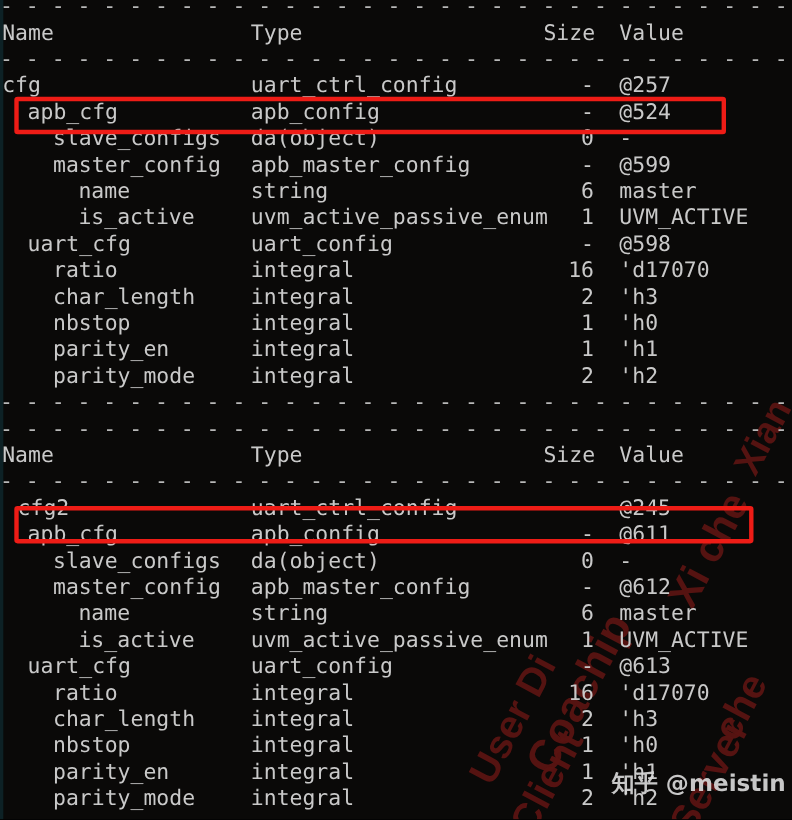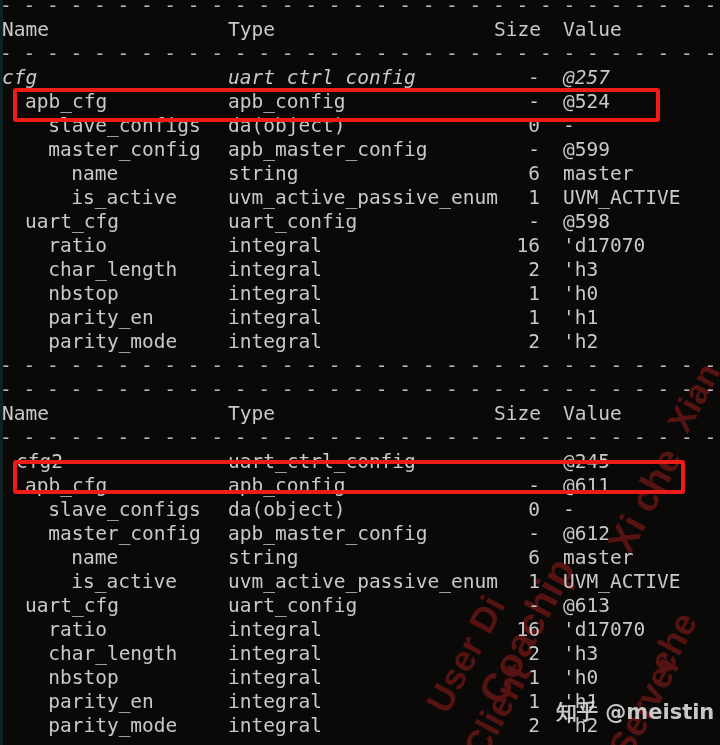--- a/index.html
+++ b/index.html
@@ -128,21 +128,21 @@
       <div class="wm" style="left: 640px; top: 660px; font-size: 36px; transform: rotate(-62deg);">che</div>
       <div class="wm" style="left: 455px; top: 745px; font-size: 36px; transform: rotate(-62deg);">Client</div>
       <div class="wm" style="left: 600px; top: 745px; font-size: 36px; transform: rotate(-62deg);">Server</div>
       <div class="wm" style="left: 660px; top: 420px; font-size: 34px; transform: rotate(-62deg);">Xian</div>
     </div>
 
   <div class="term" id="term">
       <div class="line" style="top: -6px;"><span class="cell sep" style="left: 0px;">- - - - - - - - - - - - - - - - - - - - - - - - - - - - - - - - - - - - - - - - - - - -</span></div>
       <div class="line" style="top: 18px;"><span class="cell c-name">Name</span><span class="cell c-type">Type</span><span class="cell c-size">Size</span><span class="cell c-value">Value</span></div>
       <div class="line" style="top: 42px;"><span class="cell sep" style="left: 0px;">- - - - - - - - - - - - - - - - - - - - - - - - - - - - - - - - - - - - - - - - - - - -</span></div>
-      <div class="line" style="top: 66px; font-style: italic;"><span class="cell c-name" style="left: 2px;">cfg</span><span class="cell c-type">uart_ctrl_config</span><span class="cell c-size">-</span><span class="cell c-value">@257</span></div>
+      <div class="line" style="top: 66px;"><span class="cell c-name" style="left: 2px;">cfg</span><span class="cell c-type">uart_ctrl_config</span><span class="cell c-size">-</span><span class="cell c-value">@257</span></div>
       <div class="line" style="top: 90px;"><span class="cell c-name" style="left: 25.1px;">apb_cfg</span><span class="cell c-type">apb_config</span><span class="cell c-size">-</span><span class="cell c-value">@524</span></div>
       <div class="line" style="top: 114px;"><span class="cell c-name" style="left: 48.2px;">slave_configs</span><span class="cell c-type">da(object)</span><span class="cell c-size">0</span><span class="cell c-value">-</span></div>
       <div class="line" style="top: 138px;"><span class="cell c-name" style="left: 48.2px;">master_config</span><span class="cell c-type">apb_master_config</span><span class="cell c-size">-</span><span class="cell c-value">@599</span></div>
       <div class="line" style="top: 162px;"><span class="cell c-name" style="left: 71.3px;">name</span><span class="cell c-type">string</span><span class="cell c-size">6</span><span class="cell c-value">master</span></div>
       <div class="line" style="top: 186px;"><span class="cell c-name" style="left: 71.3px;">is_active</span><span class="cell c-type">uvm_active_passive_enum</span><span class="cell c-size">1</span><span class="cell c-value">UVM_ACTIVE</span></div>
       <div class="line" style="top: 210px;"><span class="cell c-name" style="left: 25.1px;">uart_cfg</span><span class="cell c-type">uart_config</span><span class="cell c-size">-</span><span class="cell c-value">@598</span></div>
       <div class="line" style="top: 234px;"><span class="cell c-name" style="left: 48.2px;">ratio</span><span class="cell c-type">integral</span><span class="cell c-size">16</span><span class="cell c-value">'d17070</span></div>
       <div class="line" style="top: 258px;"><span class="cell c-name" style="left: 48.2px;">char_length</span><span class="cell c-type">integral</span><span class="cell c-size">2</span><span class="cell c-value">'h3</span></div>
       <div class="line" style="top: 282px;"><span class="cell c-name" style="left: 48.2px;">nbstop</span><span class="cell c-type">integral</span><span class="cell c-size">1</span><span class="cell c-value">'h0</span></div>
       <div class="line" style="top: 306px;"><span class="cell c-name" style="left: 48.2px;">parity_en</span><span class="cell c-type">integral</span><span class="cell c-size">1</span><span class="cell c-value">'h1</span></div>

